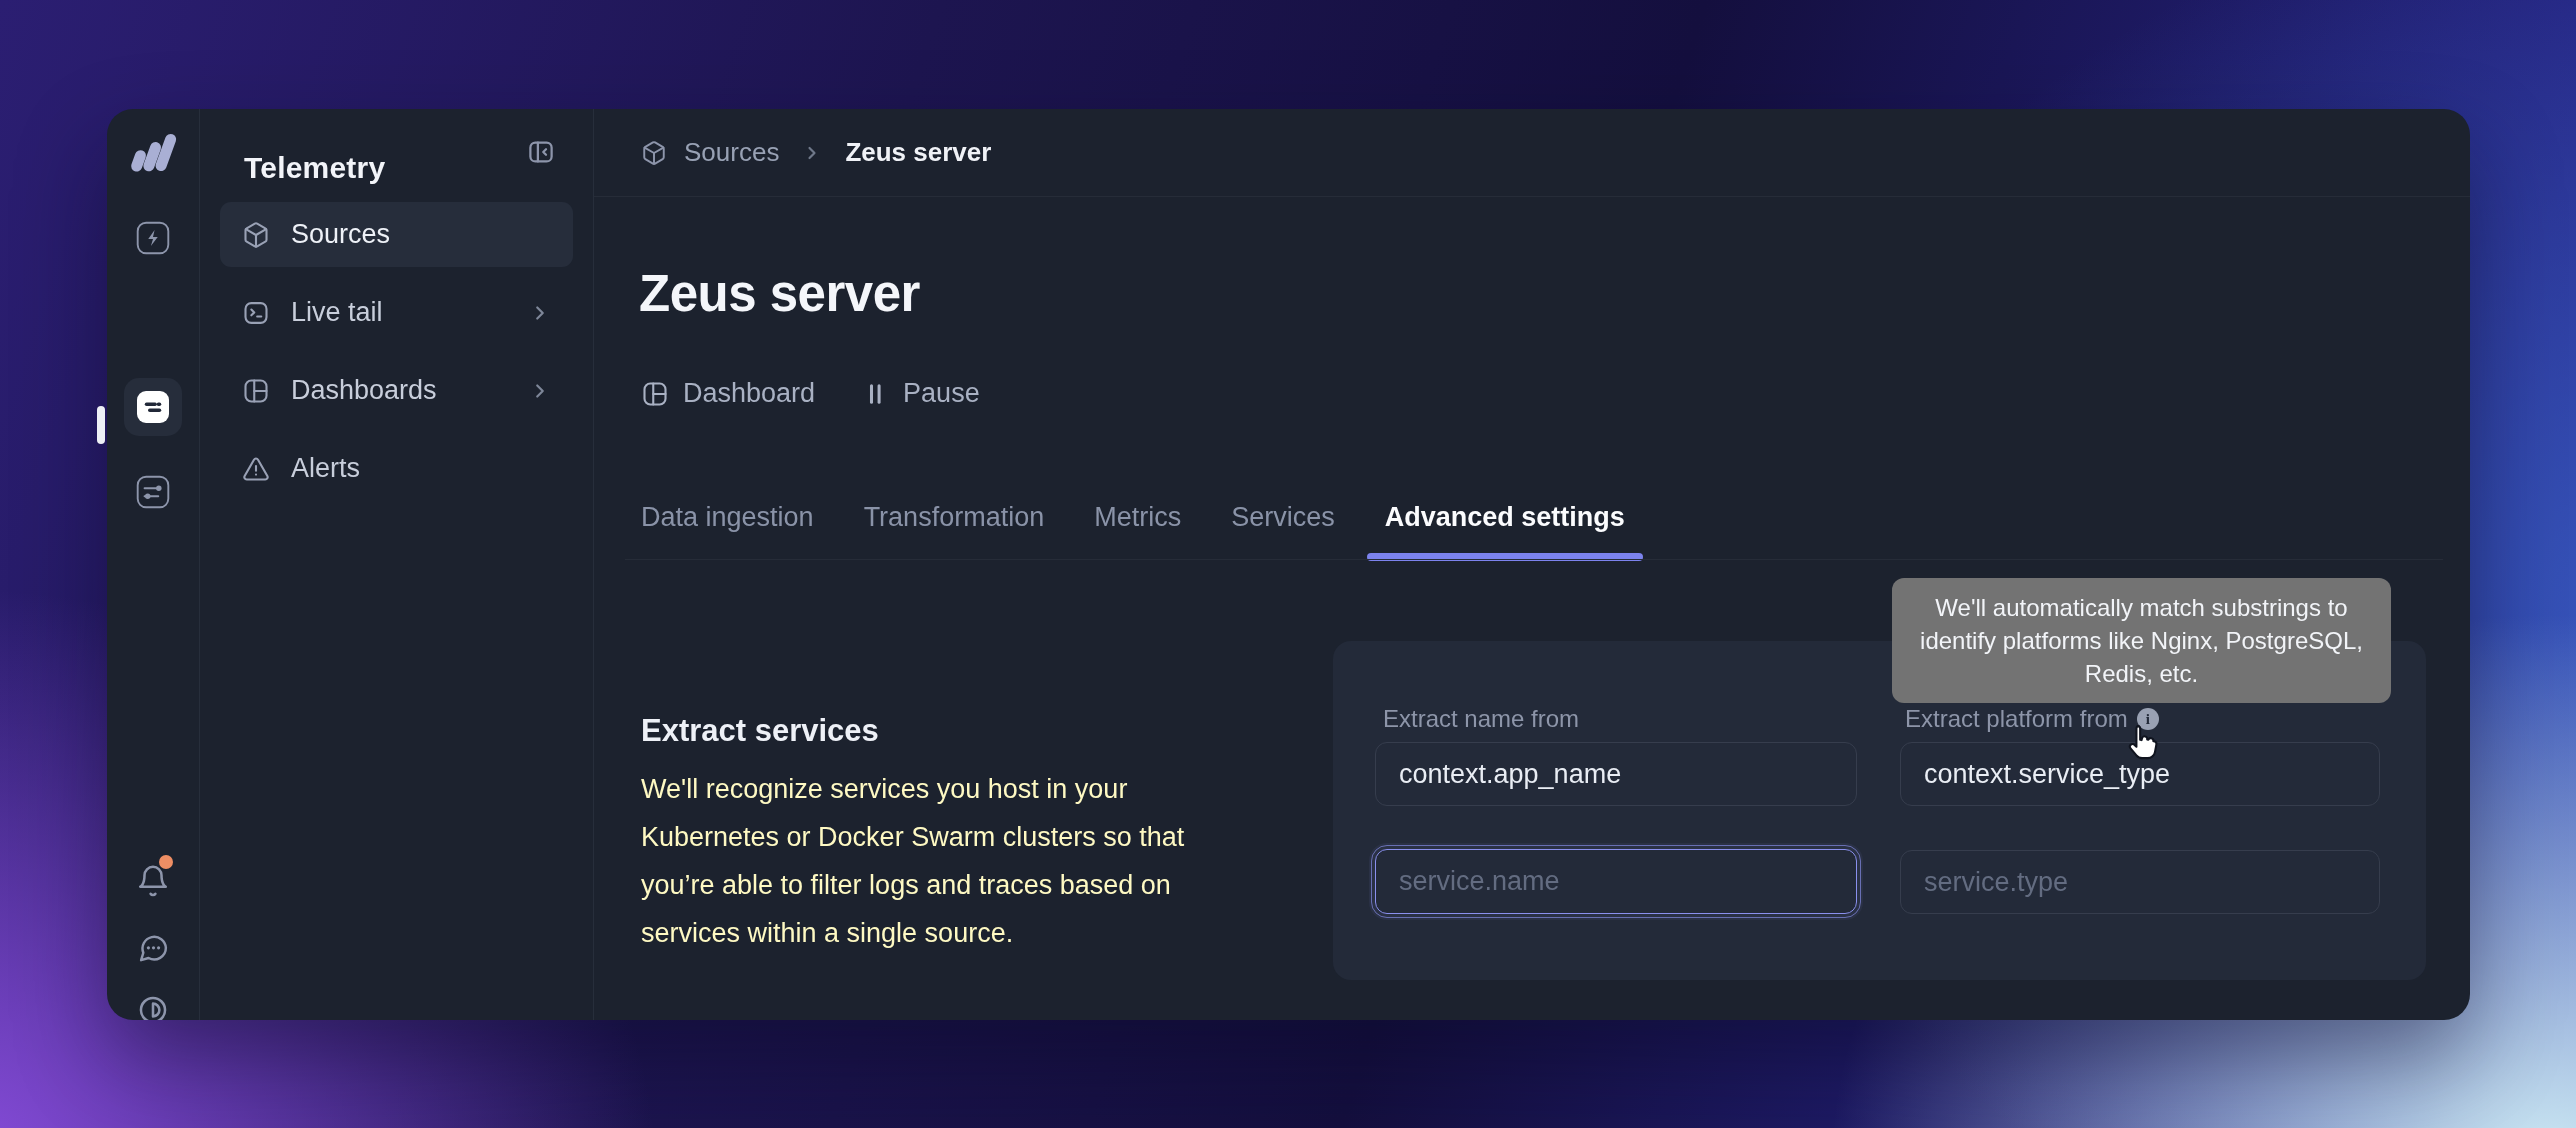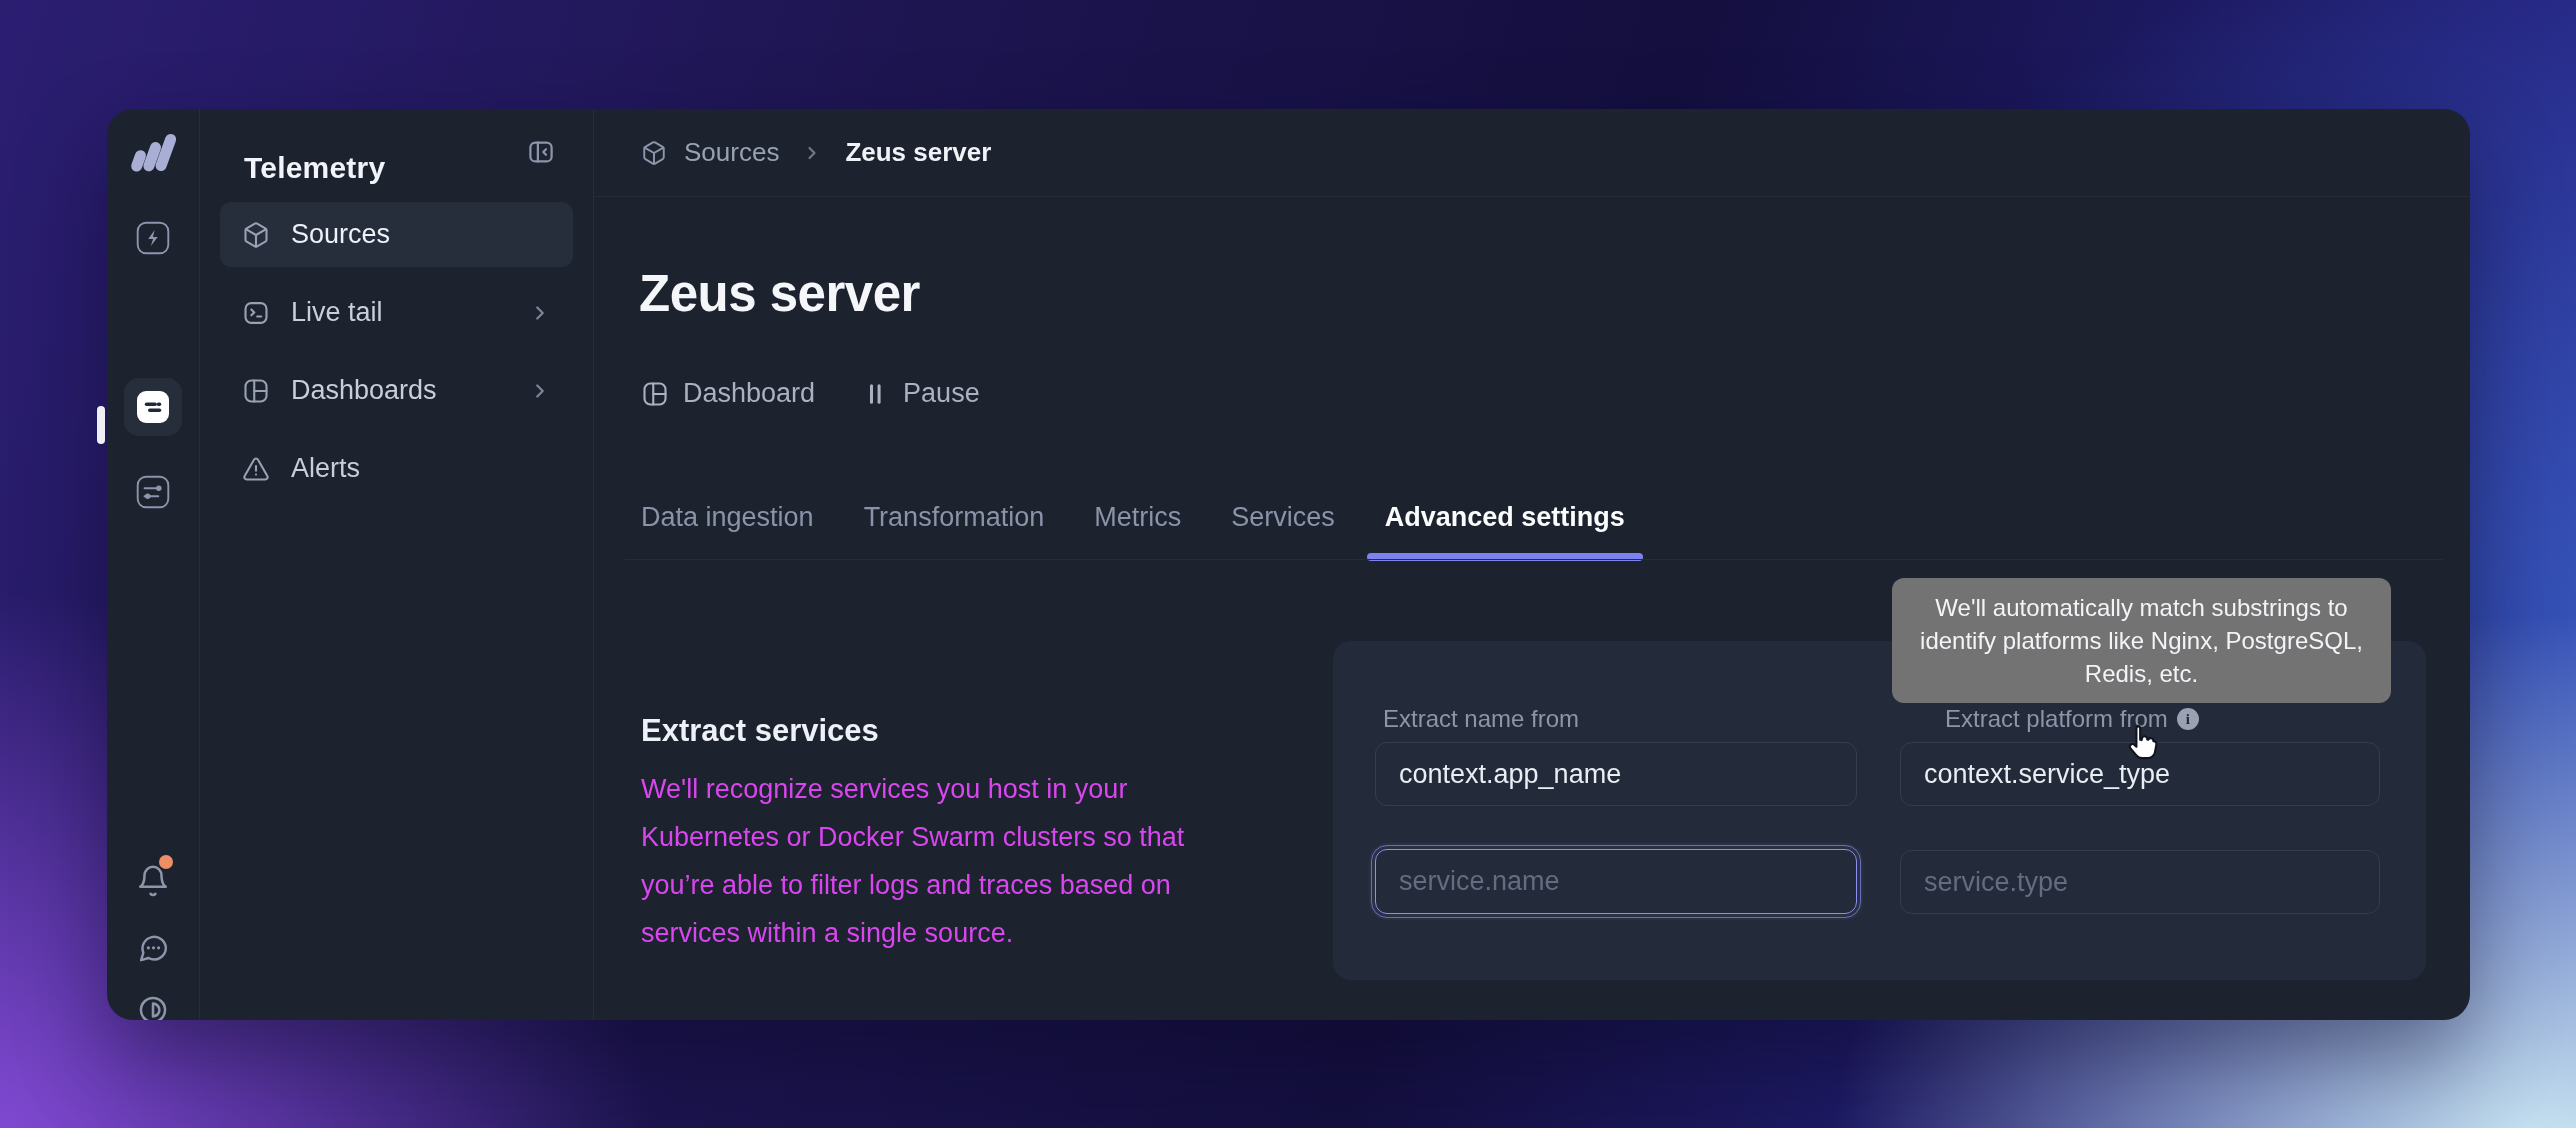--- a/index.html
+++ b/index.html
@@ -55,21 +55,21 @@
   .act-btn { display:flex; align-items:center; gap:14px; color:#a9b1c3; font-size:27px; cursor:pointer;justify-content:center; }
   .act-btn svg { width:28px; height:28px; }
 
   .tabs { position:absolute; left:47px; top:393px; display:flex; gap:50px; }
   .tab { position:relative; font-size:27px; color:#8a93a8; cursor:pointer; padding-bottom:24px; }
   .tab.active { color:#fbfcfe; font-weight:600; }
   .tab.active::after { content:""; position:absolute; left:-18px; right:-18px; top:51px; height:8px; border-radius:5px; background:var(--accent,#7c83ee); }
   .tab-divider { position:absolute; left:31px; right:27px; top:450px; height:1px; background:#262c38; }
 
   .section-title { position:absolute; left:47px; top:604px; font-size:31px; font-weight:700; color:#eef1f7; }
-  .section-desc { position:absolute; left:47px; top:656px; width:548px; font-size:27px; line-height:48px; color:#d946ef; }
+  .section-desc { position:absolute; left:47px; top:656px; width:548px; font-size:27px; line-height:48px; color:#fef9c3; }
 
   .card { position:absolute; left:739px; top:532px; width:1093px; height:339px; background:#232a39; border-radius:18px; }
   .f-label { position:absolute; font-size:24px; color:#8d95a9; display:flex; align-items:center; gap:9px; }
   .info-dot { width:22px; height:22px; border-radius:50%; background:#99a1b3; color:#232a39; font-size:15px; font-weight:700; display:flex; align-items:center; justify-content:center; cursor:pointer; font-family:"Liberation Serif",serif; }
   .inp { position:absolute; height:64px; background:transparent; border:1px solid #363d4d; border-radius:12px; color:#e9edf4; font-size:27px; padding:0 23px; font-family:inherit; }
   .inp::placeholder { color:#636c81; }
   .inp.focused { border:1.5px solid #8a90ee; outline:1.5px solid rgba(138,144,238,.65); outline-offset:3px; box-shadow:0 0 0 6px rgba(138,144,238,.07); }
 
   .tooltip { position:absolute; left:1298px; top:469px; width:499px; background:#737373; border-radius:12px; padding:13px 26px;
              font-size:24px; line-height:33px; color:#f2f4f8; text-align:center; z-index:5; }
@@ -260,21 +260,21 @@
     </div>
     <div class="tab-divider"></div>
 
     <div class="section-title">Extract services</div>
     <div class="section-desc">We'll recognize services you host in your Kubernetes or Docker Swarm clusters so that you’re able to filter logs and traces based on services within a single source.</div>
 
     <div class="card">
       <div class="f-label" style="left:50px; top:64px;">
         <span>Extract name from</span>
       </div>
-      <div class="f-label" style="left:572px; top:64px;margin-left:40px;">
+      <div class="f-label" style="left:572px; top:64px;">
         <span>Extract platform from</span>
         <span class="info-dot">i</span>
       </div>
 
       <input class="inp" style="left: 42px; top: 101px; width: 482px;" type="text" value="context.app_name">
       <input class="inp" style="left: 567px; top: 101px; width: 480px;" type="text" value="context.service_type">
 
       <input class="inp focused" style="left: 42px; top: 208px; width: 482px; height: 65px;" type="text" placeholder="service.name">
       <input class="inp" style="left: 567px; top: 209px; width: 480px;" type="text" placeholder="service.type">
     </div>

